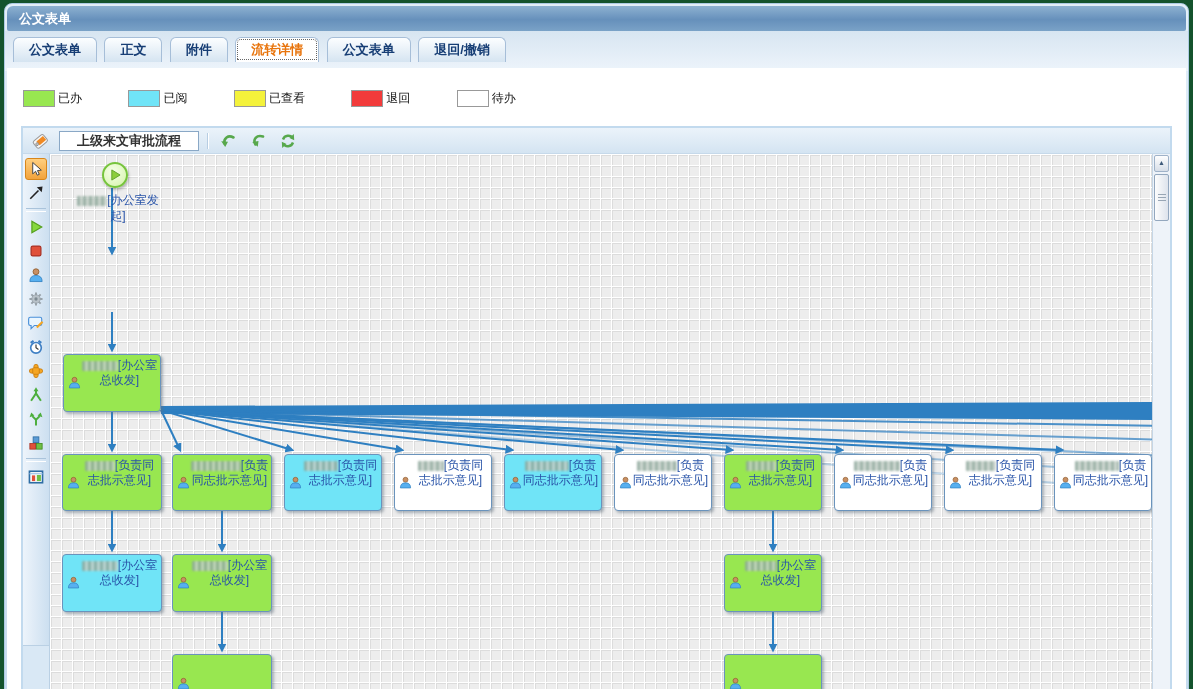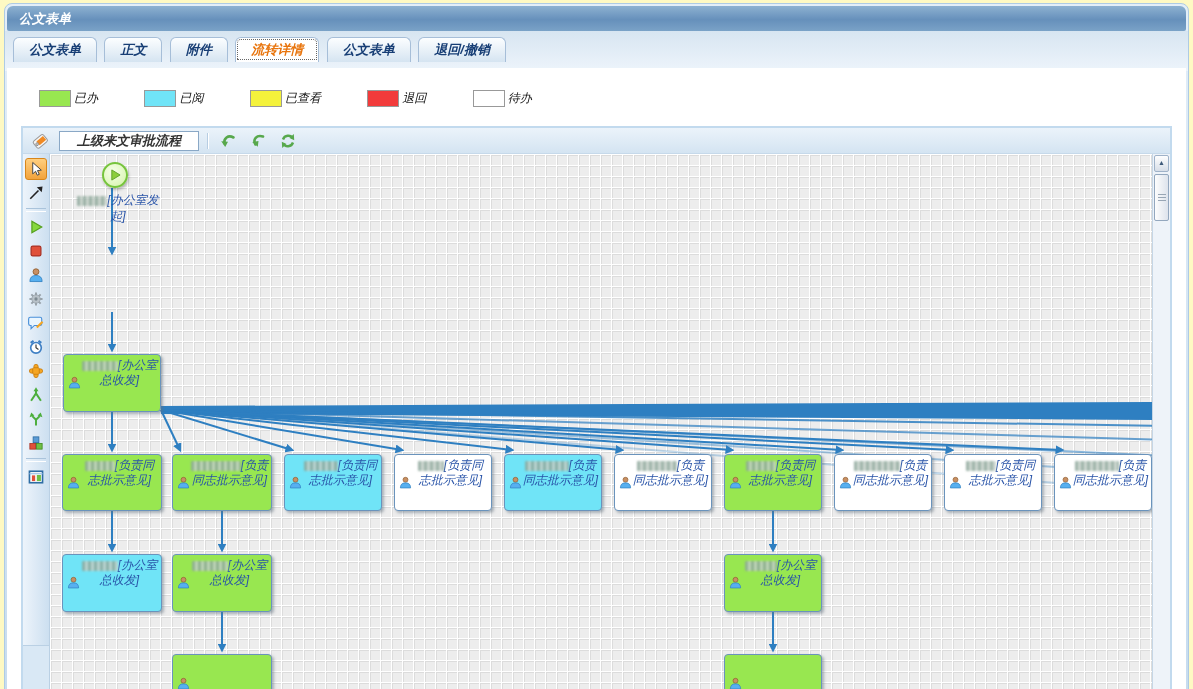--- a/index.html
+++ b/index.html
@@ -1,28 +1,28 @@
 <!DOCTYPE html>
 <html><head>
 <meta charset="utf-8">
 <style>
   html,body{margin:0;padding:0;}
   body{width:1193px;height:689px;overflow:hidden;background:#fff;font-family:"Liberation Sans",sans-serif;}
-  .app{position:relative;width:1193px;height:689px;overflow:hidden;background:#fef9c3;font-style:italic;}
+  .app{position:relative;width:1193px;height:689px;overflow:hidden;background:#14532d;}
   .frame{position:absolute;left:4px;top:3px;right:4px;bottom:-10px;background:linear-gradient(#E3EEF8,#C7DCEF);border:1px solid #AECBE4;border-radius:8px;}
   .titlebar{height:25px;margin:2px 2px 0 2px;border-radius:6px 6px 2px 2px;
     background:linear-gradient(#8DB1D1,#6690BB 55%,#7AA2C7);color:#fff;font-size:13px;font-weight:bold;
     line-height:25px;padding-left:12px;}
   .tabstrip{height:34px;background:linear-gradient(#D7E5F1,#EDF4FB);padding:6px 0 0 8px;position:relative;}
   .tab{display:inline-block;height:24px;line-height:24px;padding:0 15px;margin-right:3px;border-radius:6px 6px 0 0;
     border:1px solid #A6BED8;border-bottom:none;background:linear-gradient(#FCFEFF,#D5E4F1);
     color:#173E75;font-weight:bold;font-size:13px;cursor:pointer;}
   .tab.active{background:#fff;color:#E8740C;outline:1px dotted #666;outline-offset:-3px;}
   .content{position:absolute;top:64px;left:2px;right:2px;bottom:0;background:#fff;}
-  .legend{padding:22px 16px 0 16px;height:36px;margin-left:16px;}
+  .legend{padding:22px 16px 0 16px;height:36px;}
   .legend-item{display:inline-flex;align-items:center;margin-right:42px;font-size:12px;color:#111;}
   .sw{width:30px;height:15px;border:1px solid #999;margin-right:3px;background:#fff;}
   .flow-panel{position:absolute;top:58px;left:14px;right:14px;bottom:0;border:2px solid #C2DAEE;border-bottom:none;background:#D9E8F5;}
   .flow-header{height:25px;background:linear-gradient(#EBF3FA,#D4E4F2);border-bottom:1px solid #C6D9EA;
     display:flex;align-items:center;gap:8px;padding:0 6px;}
   .flow-title{width:138px;height:18px;line-height:18px;border:1px solid #8AA8C6;background:#fff;text-align:center;
     font-size:13px;font-weight:bold;color:#333;}
   .hsep{width:1px;height:16px;background:#B7CDE2;border-right:1px solid #fff;}
   .act{width:22px;height:22px;display:inline-flex;align-items:center;justify-content:center;cursor:pointer;}
   .flow-body{position:absolute;top:26px;bottom:0;left:0;right:0;display:flex;}

